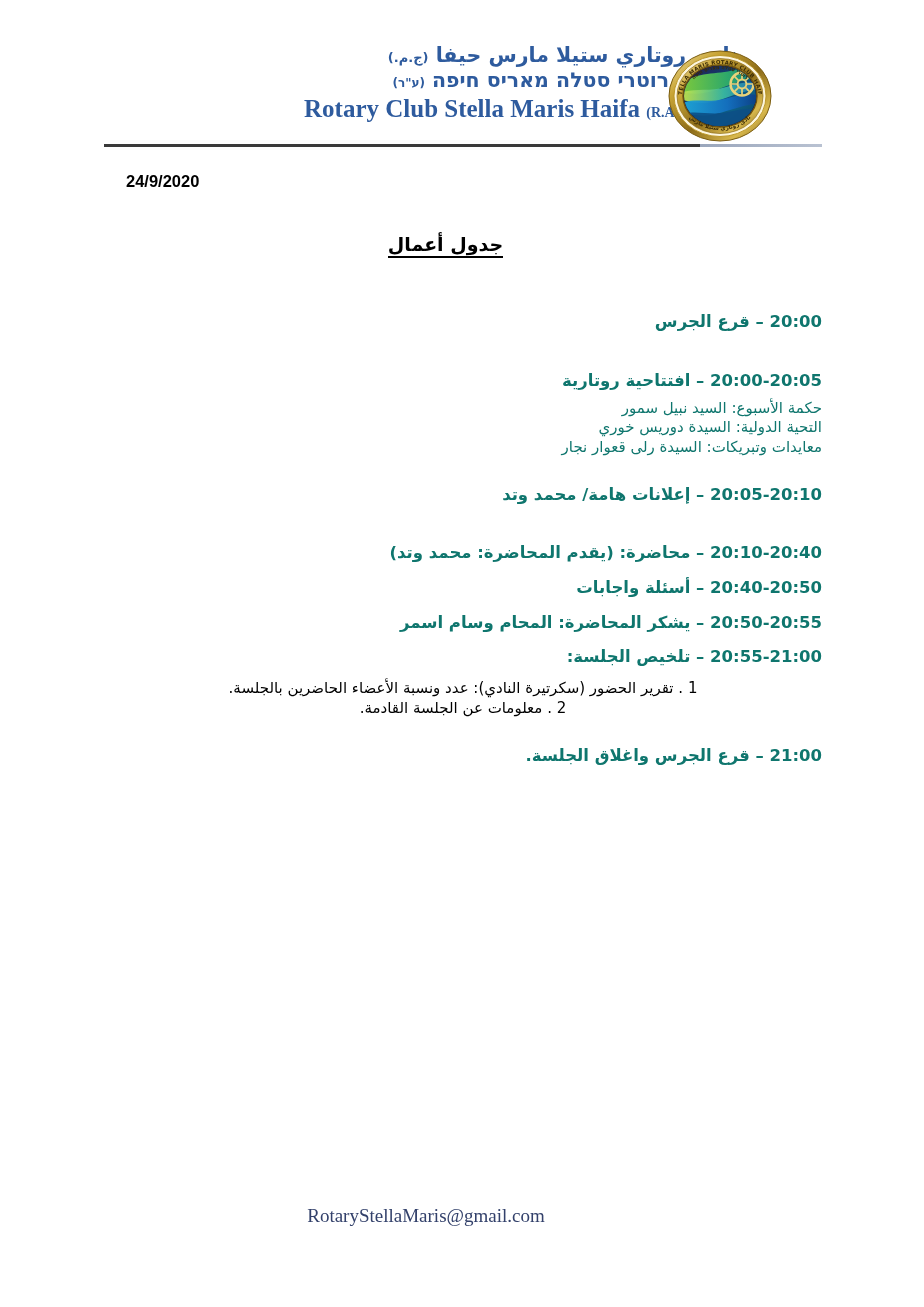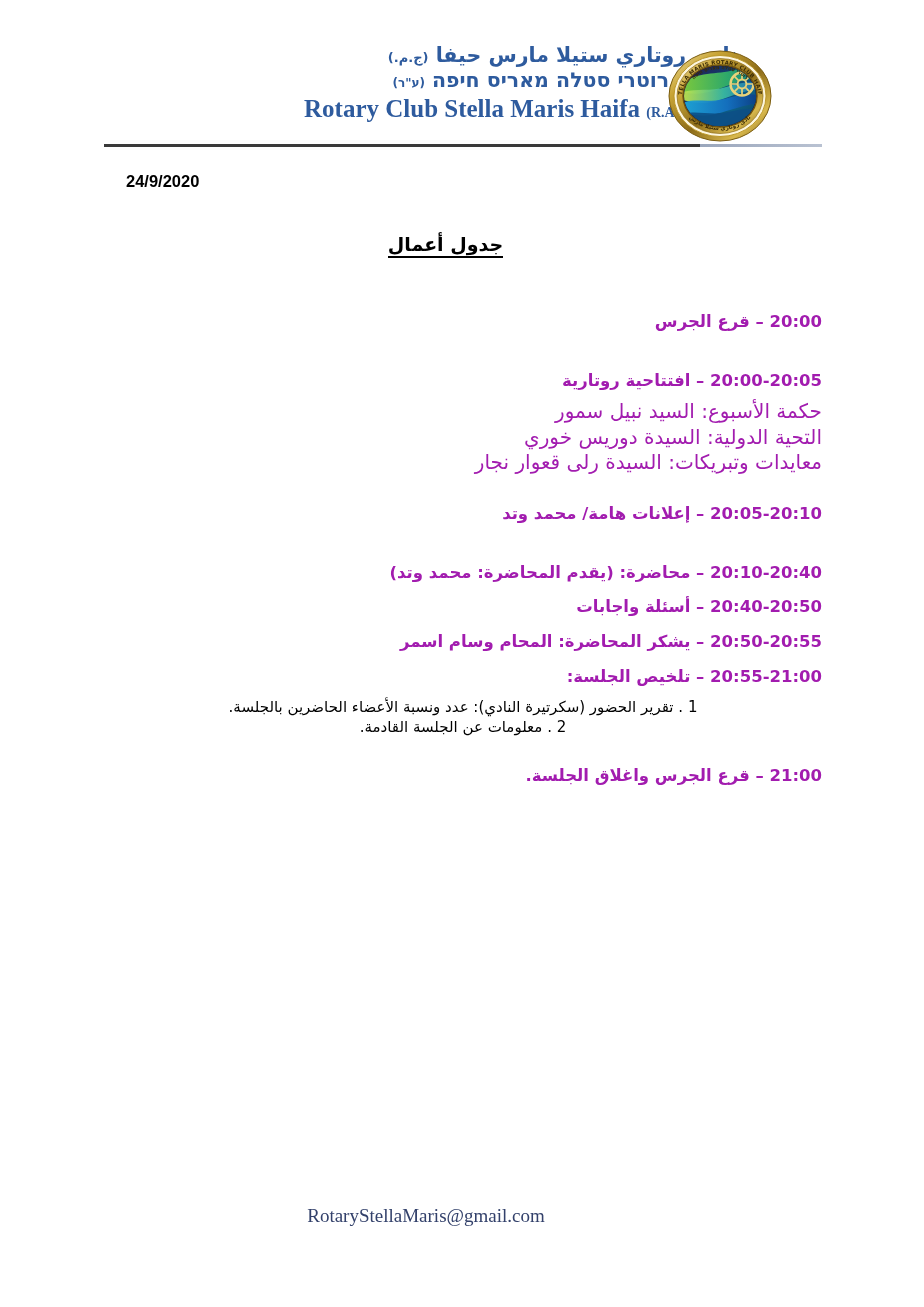--- a/index.html
+++ b/index.html
@@ -128,30 +128,30 @@
     direction: rtl;
     text-align: right;
   }
   .ag-block {
     margin: 0;
   }
   .ag-line {
     direction: rtl;
     text-align: right;
     font-family: "DejaVu Sans", "Liberation Sans", sans-serif;
-    color: #a21caf;
+    color: #0f766e;
     white-space: nowrap;
   }
   .ag-head {
     font-size: 16.5px;
     font-weight: bold;
     line-height: 1.25;
   }
   .ag-sub {
-    font-size: 20px;
+    font-size: 15px;
     font-weight: normal;
     line-height: 1.28;
   }
   .sp-lg { height: 38px; }
   .sp-md { height: 28px; }
   .sp-sm { height: 14px; }
   .sp-xs { height: 8px; }
 
   .ag-numlist {
     direction: rtl;

